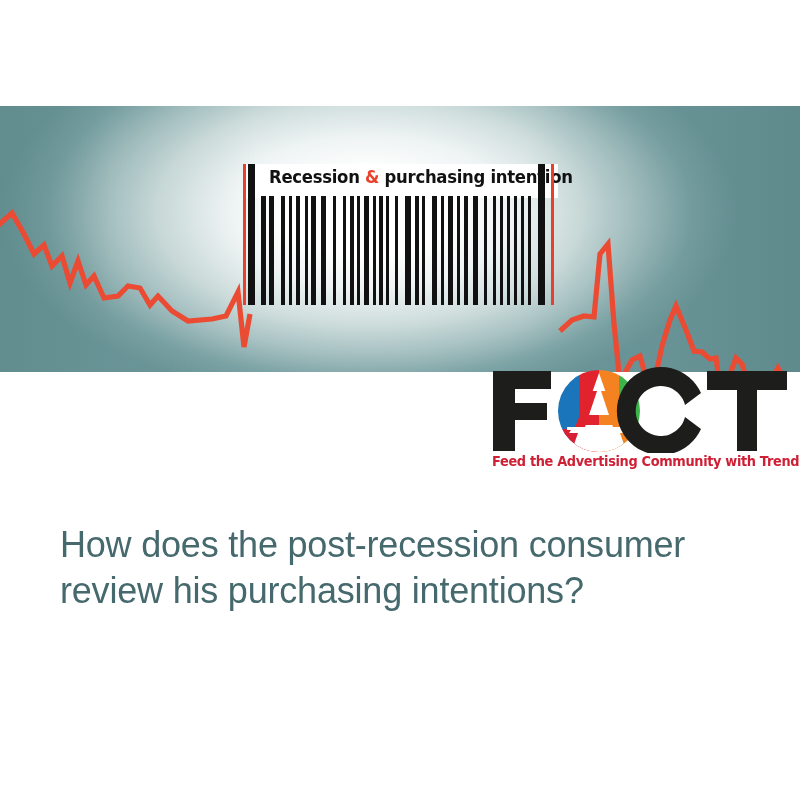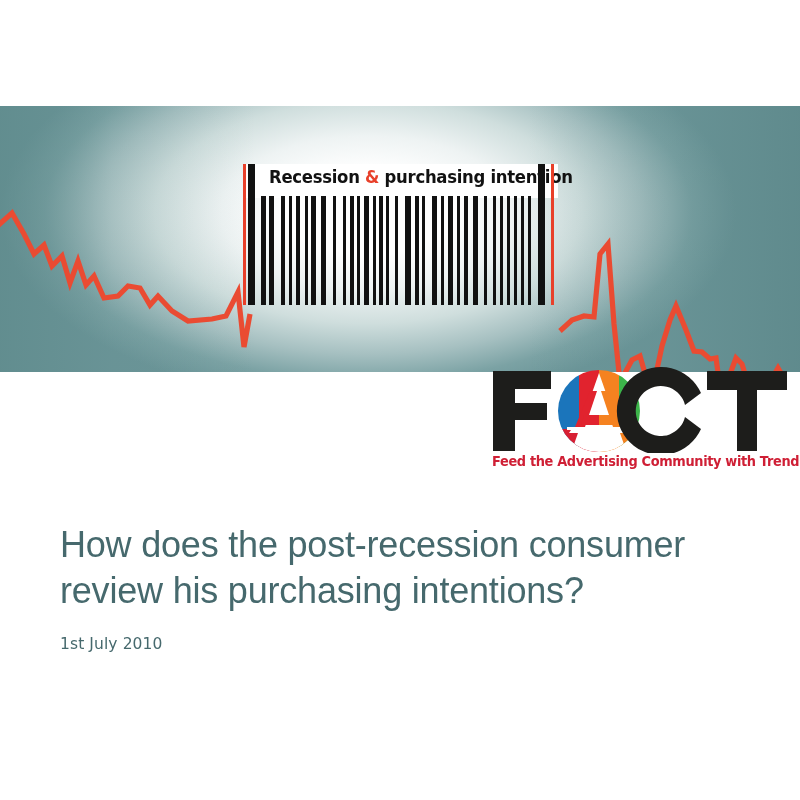--- a/index.html
+++ b/index.html
@@ -265,14 +265,13 @@
     <path fill="#1d1d1b" d="M212 26 A44 44 0 1 0 212 62 L196 50 A25 25 0 1 1 196 38 Z"></path>
 
     <path fill="#1d1d1b" d="M218 4 H298 V23 H268 V84 H248 V23 H218 Z"></path>
   </svg>
 
   <div id="fact-tagline">Feed the Advertising Community with Trends</div>
 </div>
 
 <div id="title-block">
   <h1 id="cover-title">How does the post-recession consumer review his purchasing intentions?</h1>
-  <div id="cover-date">1st July 2010</div>
 </div>
 
 </body></html>

